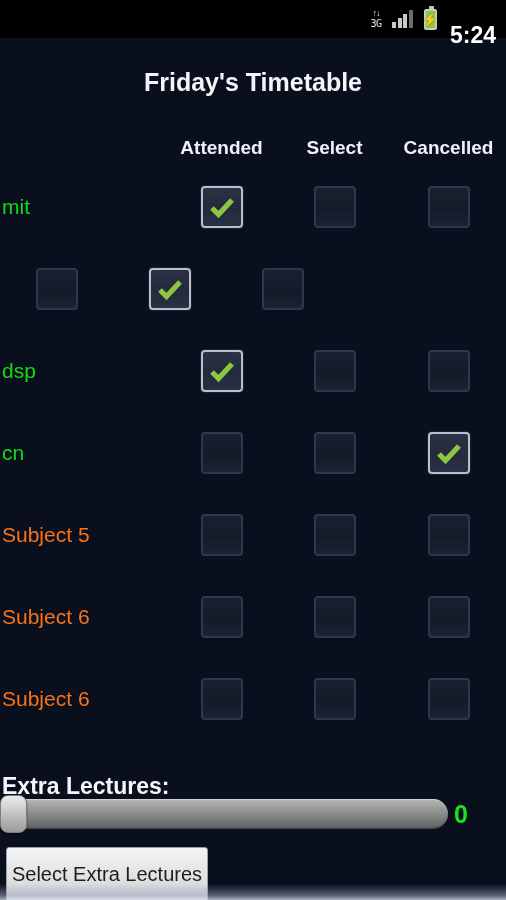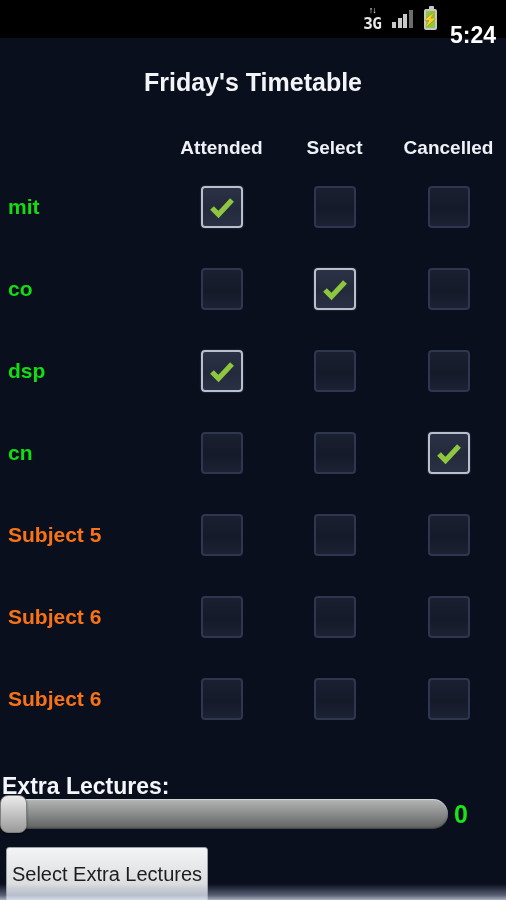--- a/index.html
+++ b/index.html
@@ -42,22 +42,22 @@
     line-height: 1;
     color: #e9e9e9;
   }
   .net3g .arrows {
     font-size: 9px;
     letter-spacing: -1px;
     height: 10px;
     font-weight: bold;
   }
   .net3g .lbl {
-    font-size: 16px;
-    font-weight: bold;
+    font-size: 10px;
+    font-weight: normal;
     font-family: "DejaVu Sans Mono", monospace;
     letter-spacing: -0.5px;
   }
 
   .signal { display: flex; align-items: flex-end; gap: 1.5px; height: 18px; }
   .signal i { display: block; width: 4px; background: #c9c9c9; }
   .signal i.b1 { height: 6px; }
   .signal i.b2 { height: 10px; }
   .signal i.b3 { height: 14px; }
   .signal i.b4 { height: 18px; background: #6d6d6d; }
@@ -114,23 +114,23 @@
 
   .row {
     display: flex;
     align-items: center;
     height: 82px;
   }
   .row.hdr { height: 36px; }
 
   .c-label {
     width: 165px;
-    padding-left: 8px;
+    padding-left: 2px;
     font-size: 21px;
-    font-weight: bold;
+    font-weight: normal;
   }
   .c-label.active  { color: #12dd12; }
   .c-label.disabled{ color: #f97316; }
 
   .c-box {
     width: 113px;
     display: flex;
     align-items: center;
     justify-content: center;
   }
@@ -281,21 +281,20 @@
             </div>
           </div>
           <div class="c-box">
             <div class="cb"></div>
           </div>
           <div class="c-box">
             <div class="cb"></div>
           </div>
         </div>
         <div class="row">
-          <div class="c-label active">co</div>
           <div class="c-box">
             <div class="cb"></div>
           </div>
           <div class="c-box">
             <div class="cb checked">
               <svg class="tick" viewBox="0 0 24 24">
                 <path d="M4 12.8 L9.2 18 L20 6.4" fill="none" stroke="#8ec63f" stroke-width="4.2" stroke-linecap="butt" stroke-linejoin="miter"></path>
               </svg>
             </div>
           </div>

